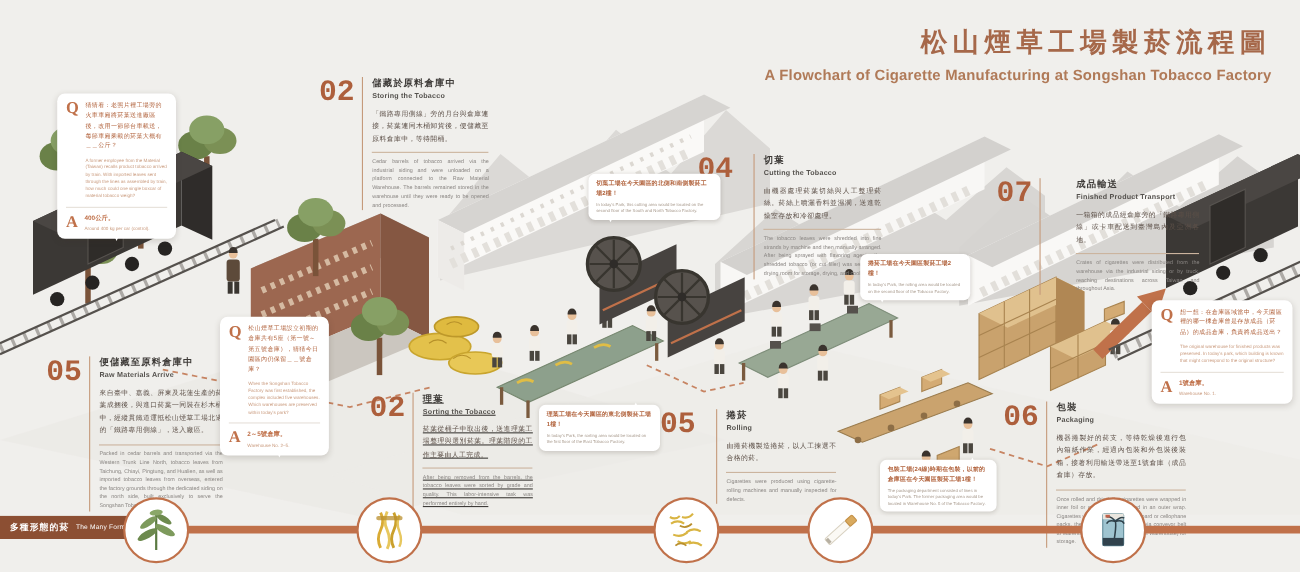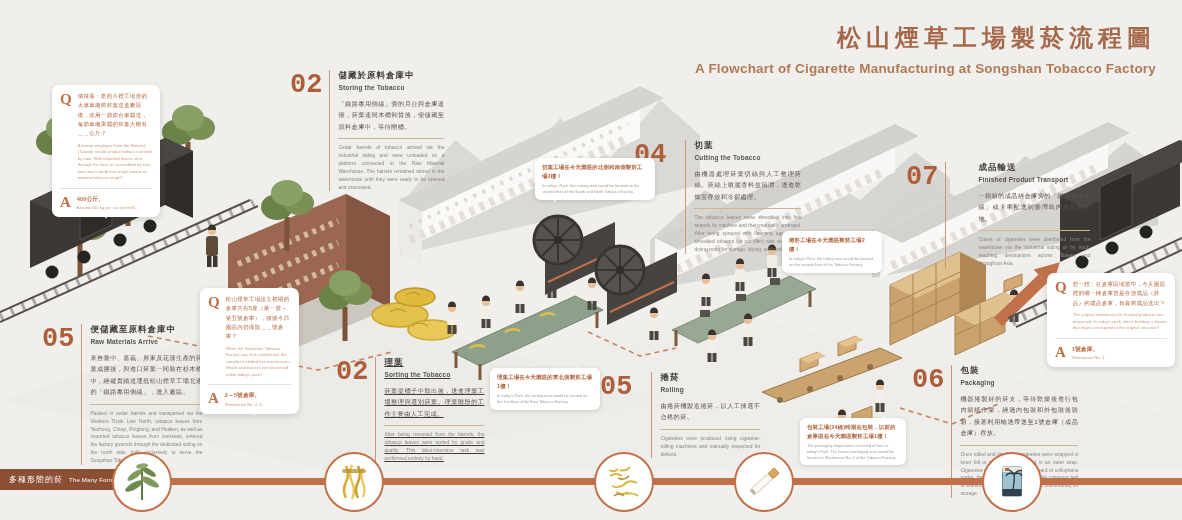--- a/index.html
+++ b/index.html
@@ -45,21 +45,21 @@
   .c-en{font-size:3.9px;color:#a89a8d;margin-top:3px;line-height:1.45;}
   .co.tail-b::after{content:"";position:absolute;bottom:-8px;left:16px;border:6px solid transparent;
       border-top:8px solid #fff;border-left-width:4px;border-right-width:4px;}
   .co.tail-t::after{content:"";position:absolute;top:-8px;right:18px;border:6px solid transparent;
       border-bottom:8px solid #fff;border-left-width:4px;border-right-width:4px;}
 
   
   .bbar{position:absolute;left:0;top:478px;width:1182px;height:7px;background:#c0714a;z-index:7;}
   .blabel{position:absolute;left:0;top:469px;height:21px;background:#8c4f33;color:#fff;
           display:flex;align-items:center;gap:6px;padding:0 12px 0 9px;z-index:8;}
-  .bl-zh{font-size:8px;font-weight:400;letter-spacing:1px;}
+  .bl-zh{font-size:8px;font-weight:700;letter-spacing:1px;}
   .bl-en{font-size:6px;letter-spacing:.2px;}
   .bcircle{position:absolute;top:452px;width:56px;height:56px;border-radius:50%;background:#fff;
            border:2px solid #c0714a;display:flex;align-items:center;justify-content:center;z-index:8;}
 </style>
 </head>
 <body>
 
 <div id="canvas">
 
   <svg id="scene" width="1182" height="520" viewBox="0 0 1182 520">

